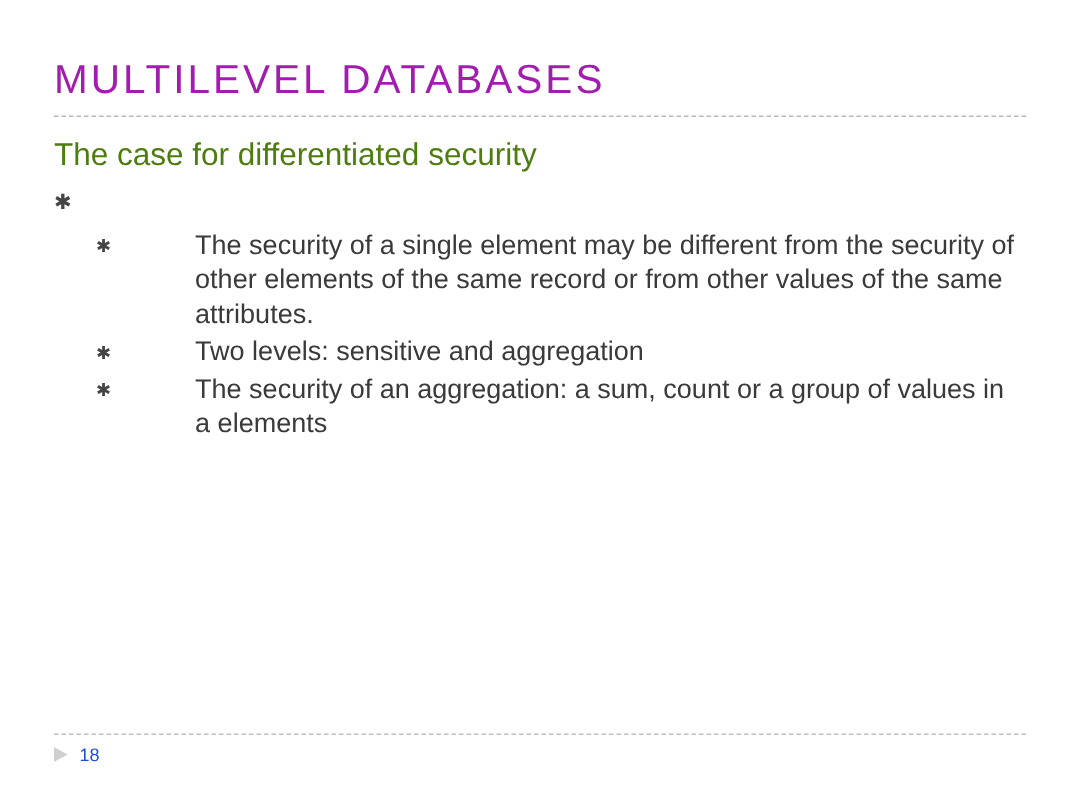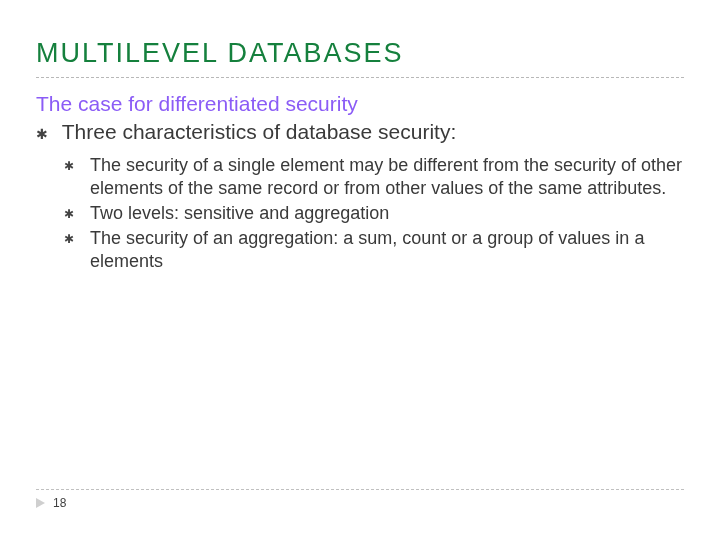--- a/index.html
+++ b/index.html
@@ -9,34 +9,34 @@
     background: #ffffff;
     font-family: Arial, Helvetica, sans-serif;
     color: #3a3a3a;
     position: relative;
     overflow: hidden;
   }
   .slide {
     padding: 38px 36px 0 36px;
   }
   .title {
-    color: #15803d;
+    color: #a21caf;
     font-size: 27px;
     letter-spacing: 2px;
     font-weight: 400;
     margin-bottom: 8px;
   }
   .rule-dashed {
     border: none;
     border-top: 1px dashed #b8b8b8;
     margin-bottom: 14px;
   }
   .subtitle {
     font-size: 21px;
-    color: #8b5cf6;
+    color: #4d7c0f;
     margin-bottom: 4px;
   }
   .l1 {
     display: flex;
     align-items: flex-start;
     font-size: 21px;
     color: #3a3a3a;
     margin-bottom: 10px;
   }
   .l1 .bullet {
@@ -59,60 +59,59 @@
     margin-bottom: 2px;
   }
   .l2 .bullet {
     font-family: Arial, sans-serif;
     font-size: 12px;
     color: #444;
     margin-right: 16px;
     margin-top: 5px;
     flex-shrink: 0;
   }
-  .l2 .text { flex: 1; }
+  .l2 .text { flex: 1; margin-left: 40px; }
   .footer {
     position: absolute;
     left: 36px;
     right: 36px;
     bottom: 30px;
   }
   .footer-rule {
     border: none;
     border-top: 1px dashed #c0c0c0;
     margin-bottom: 6px;
   }
   .footer-row {
     display: flex;
     align-items: center;
     gap: 8px;
   }
   .page-num {
     font-size: 12px;
-    color: #404040;
+    color: #1d4ed8;
   }
   .marker {
     width: 0; height: 0;
     border-top: 5px solid transparent;
     border-bottom: 5px solid transparent;
     border-left: 9px solid #cfcfcf;
   }
 </style>
 </head>
 <body>
 
 <div class="slide">
   <h1 class="title">MULTILEVEL DATABASES</h1>
   <hr class="rule-dashed">
 
   <div class="subtitle">The case for differentiated security</div>
 
   <div class="l1">
     <span class="bullet">✱</span>
-    <span>Three characteristics of database security:</span>
   </div>
 
   <div class="l2-group">
     <div class="l2">
       <span class="bullet">✱</span>
       <span class="text">The security of a single element may be different from the security of other elements of the same record or from other values of the same attributes.</span>
     </div>
     <div class="l2">
       <span class="bullet">✱</span>
       <span class="text">Two levels: sensitive and aggregation</span>

